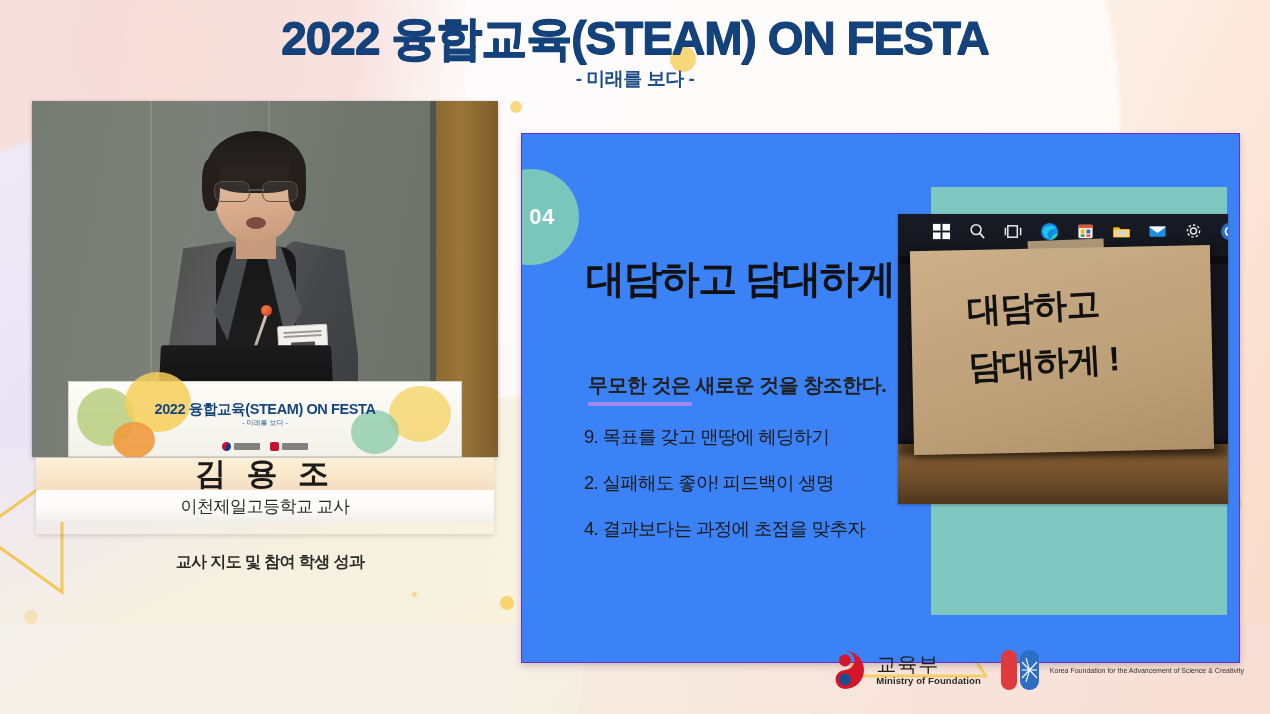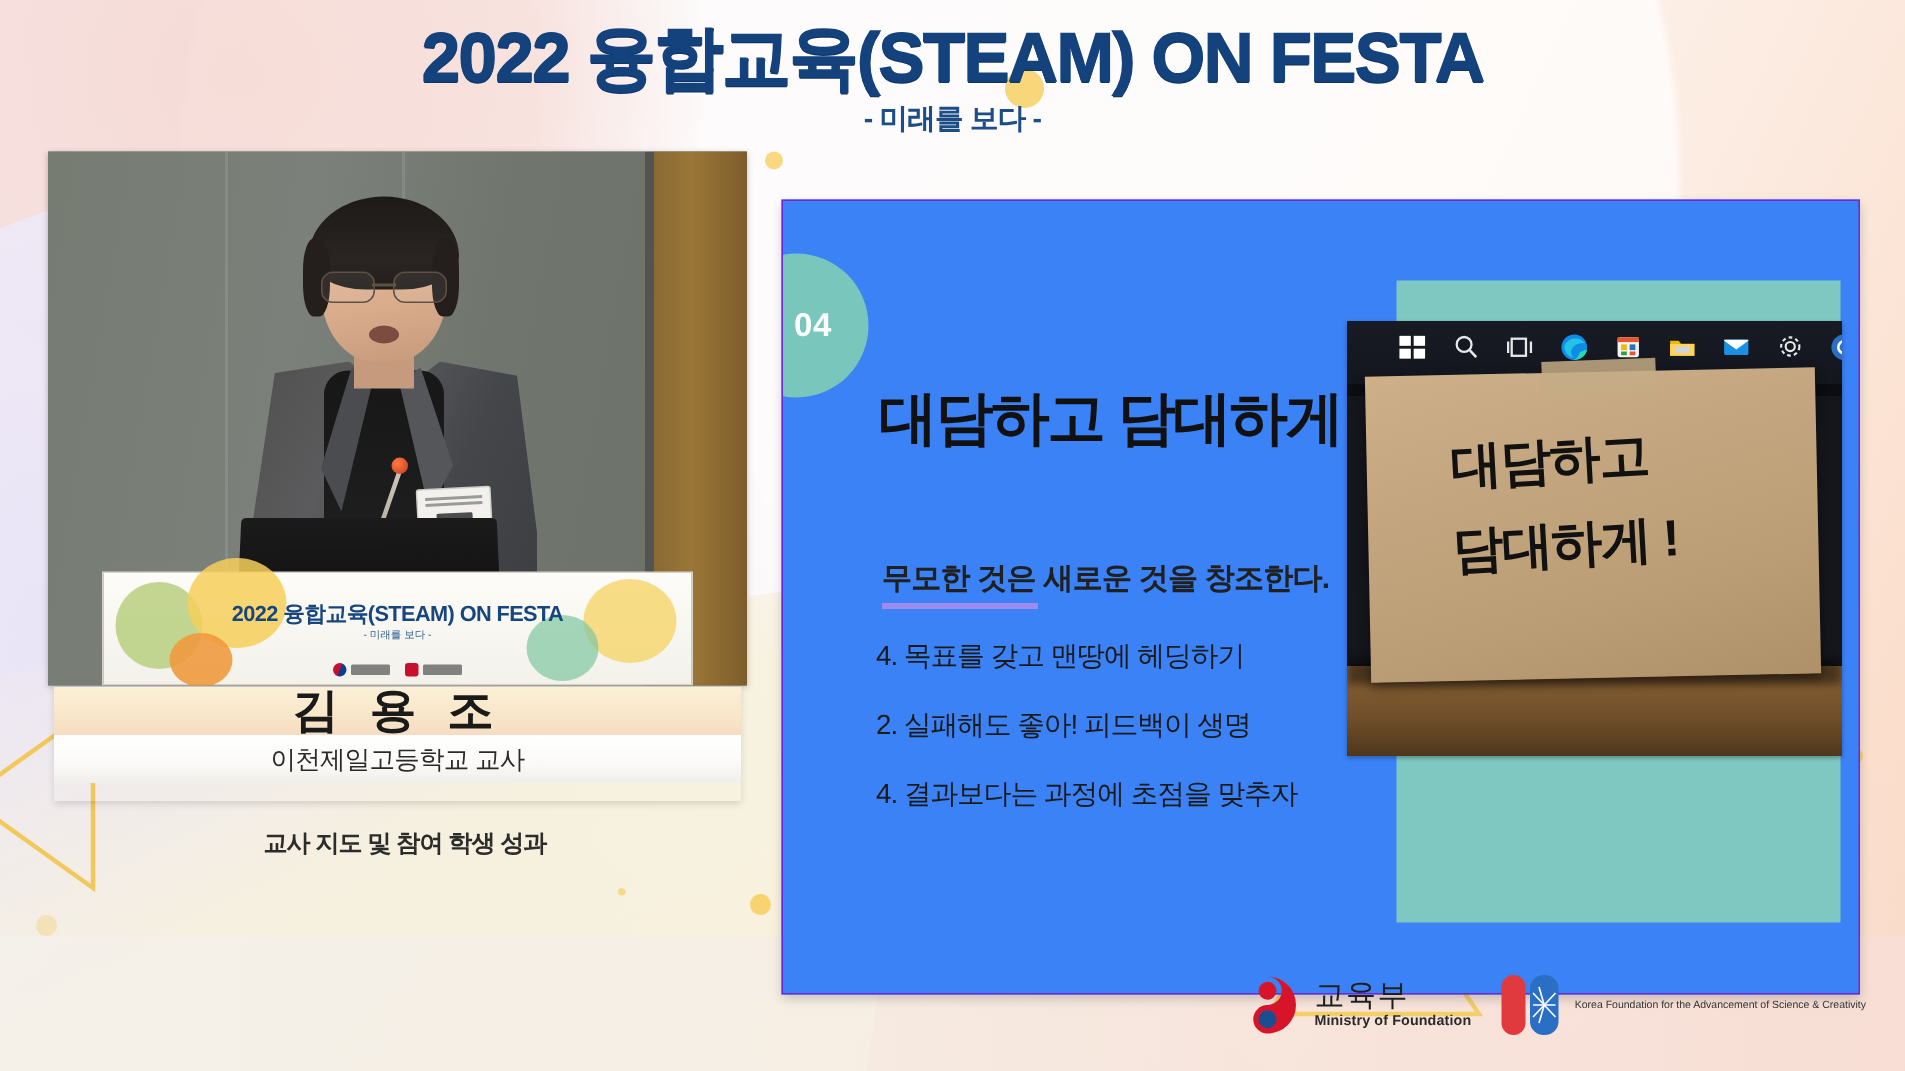--- a/index.html
+++ b/index.html
@@ -301,21 +301,21 @@
 
     <div id="slide-badge">
       <span>04</span>
     </div>
 
     <div id="slide-heading">대담하고 담대하게!</div>
     <div id="slide-lead">무모한 것은 새로운 것을 창조한다.</div>
     <div id="slide-underline"></div>
 
     <ul id="slide-list">
-      <li>4. 목표를 갖고 맨땅에 헤딩하기</li>
+      <li>9. 목표를 갖고 맨땅에 헤딩하기</li>
       <li>2. 실패해도 좋아! 피드백이 생명</li>
       <li>4. 결과보다는 과정에 초점을 맞추자</li>
     </ul>
 
     <div id="slide-photo">
       <div class="taskbar">
         <div class="tb-icons">
           <svg class="tbi" viewBox="0 0 20 20">
               <rect x="1" y="2" width="8" height="7" fill="#fff"></rect>
               <rect x="11" y="2" width="8" height="7" fill="#fff"></rect>

